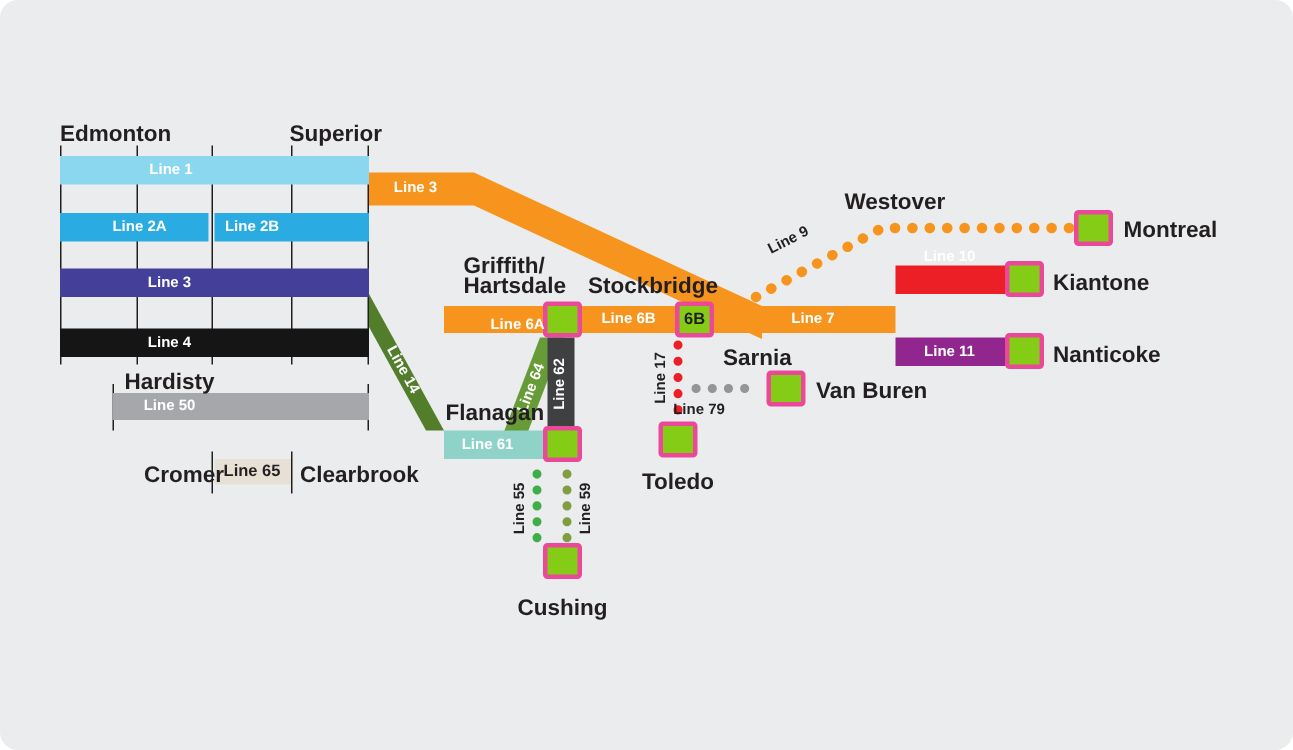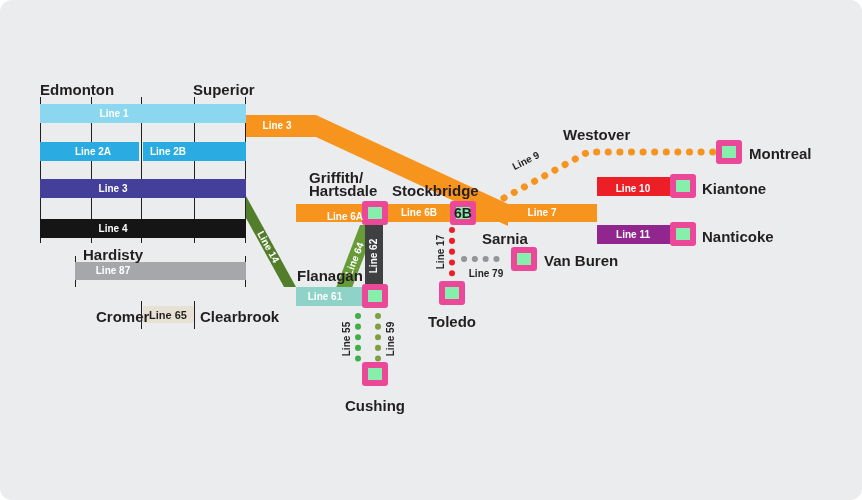--- a/index.html
+++ b/index.html
@@ -18,23 +18,23 @@
   .c-purple { background:#91278e; }
   .c-teal { background:#8fd2c7; }
   .c-charcoal { background:#3f4042; }
   .cl { position:absolute; color:#ffffff; font-weight:bold; font-size:10px; line-height:1;
         white-space:nowrap; transform:translate(-50%,-50%); z-index:6; }
   .cl.dark { color:#231f20; }
   .cl.small { font-size:11px; }
   .st { position:absolute; color:#231f20; font-weight:bold; font-size:15px; line-height:1.1;
         white-space:nowrap; z-index:7; }
   .stc { transform:translateX(-50%); }
-  .box { position:absolute; width:26px; height:24px; background:#86efac; border:6px solid #ec4899;
+  .box { position:absolute; width:26px; height:24px; background:#84cc16; border:3px solid #ec4899;
          border-radius:3px; display:flex; align-items:center; justify-content:center;
-         font-weight:bold; font-size:14px; color:#231f20; z-index:5; }
+         font-weight:bold; font-size:11px; color:#231f20; z-index:5; }
   .bars { z-index:2; }
   svg.layer { z-index:1; }
 </style>
 </head>
 <body>
 
 <div class="stage">
 
   <svg class="layer" width="862" height="500" viewBox="0 0 862 500">
     <path d="M40.5 97V243M91.5 97V243M141.5 97V243M194.5 97V243M245.5 97V243M75.5 256V287M245.5 256V287M141.5 301V329M194.5 301V329" fill="none" stroke="#231f20" stroke-width="1"></path>
@@ -73,37 +73,37 @@
   <div class="box" style="left:511px;top:247px;"></div>
   <div class="box" style="left:439px;top:281px;"></div>
   <div class="box" style="left:362px;top:284px;"></div>
   <div class="box" style="left:362px;top:362px;"></div>
 
   <div class="cl" style="left:114px;top:114px;">Line 1</div>
   <div class="cl" style="left:93px;top:152px;">Line 2A</div>
   <div class="cl" style="left:168px;top:152px;">Line 2B</div>
   <div class="cl" style="left:113px;top:189px;">Line 3</div>
   <div class="cl" style="left:113px;top:229px;">Line 4</div>
-  <div class="cl" style="left:113px;top:271px;">Line 87</div>
+  <div class="cl" style="left:113px;top:271px;">Line 50</div>
   <div class="cl dark small" style="left:168px;top:315px;">Line 65</div>
   <div class="cl" style="left:277px;top:126px;">Line 3</div>
   <div class="cl" style="left:329px;top:217px;margin-left:16px;">Line 6A</div>
   <div class="cl" style="left:419px;top:213px;">Line 6B</div>
   <div class="cl" style="left:542px;top:213px;">Line 7</div>
-  <div class="cl" style="left:633px;top:189px;">Line 10</div>
+  <div class="cl" style="left:633px;top:172px;">Line 10</div>
   <div class="cl" style="left:633px;top:235px;">Line 11</div>
   <div class="cl" style="left:325px;top:297px;">Line 61</div>
   <div class="cl" style="left:374px;top:256px;transform:translate(-50%,-50%) rotate(-90deg);">Line 62</div>
   <div class="cl" style="left:268px;top:247px;transform:translate(-50%,-50%) rotate(61deg);">Line 14</div>
   <div class="cl" style="left:355px;top:259px;transform:translate(-50%,-50%) rotate(-69deg);">Line 64</div>
   <div class="cl dark" style="left:526px;top:161px;transform:translate(-50%,-50%) rotate(-27deg);">Line 9</div>
   <div class="cl dark" style="left:441px;top:252px;transform:translate(-50%,-50%) rotate(-90deg);">Line 17</div>
   <div class="cl dark" style="left:347px;top:339px;transform:translate(-50%,-50%) rotate(-90deg);">Line 55</div>
   <div class="cl dark" style="left:391px;top:339px;transform:translate(-50%,-50%) rotate(-90deg);">Line 59</div>
-  <div class="cl dark" style="left:486px;top:274px;text-align:right;">Line 79</div>
+  <div class="cl dark" style="left:466px;top:274px;text-align:right;">Line 79</div>
 
   <div class="st" style="left:40px;top:82px;">Edmonton</div>
   <div class="st" style="left:193px;top:82px;">Superior</div>
   <div class="st stc" style="left:113px;top:247px;">Hardisty</div>
   <div class="st" style="left:96px;top:309px;">Cromer</div>
   <div class="st" style="left:200px;top:309px;">Clearbrook</div>
   <div class="st" style="left:309px;top:170px;">Griffith/</div>
   <div class="st" style="left:309px;top:183px;">Hartsdale</div>
   <div class="st" style="left:392px;top:183px;">Stockbridge</div>
   <div class="st" style="left:482px;top:231px;">Sarnia</div>

